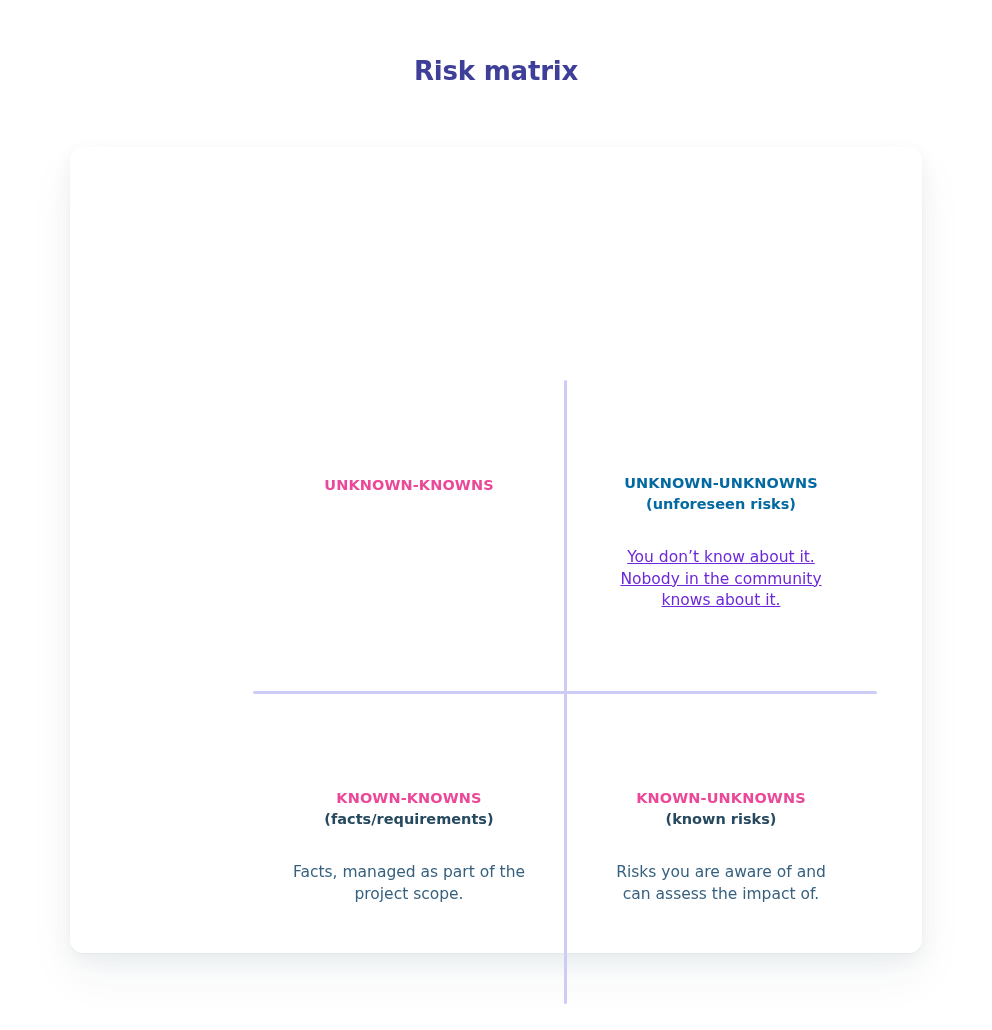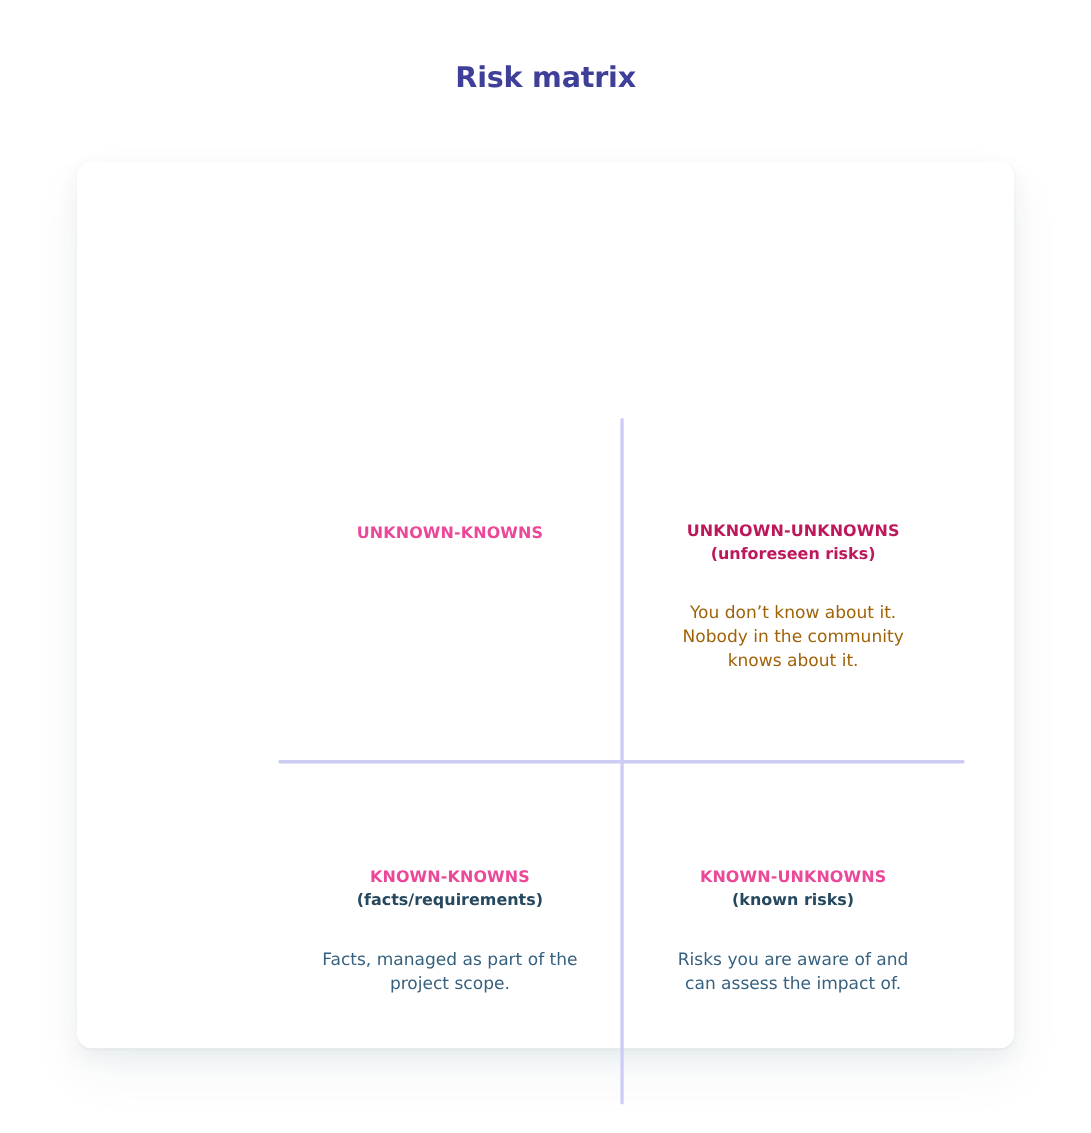--- a/index.html
+++ b/index.html
@@ -103,22 +103,22 @@
     margin-top: 32px;
     font-family: "DejaVu Sans", sans-serif;
     font-size: 15.5px;
     font-weight: normal;
     line-height: 21.5px;
     color: #35607f;
   }
 
   
   .risk .q-heading,
-  .risk .q-subheading { color: #be185d; }
-  .risk .q-body       { color: #a16207; }
+  .risk .q-subheading { color: #0369a1; }
+  .risk .q-body       { color: #6d28d9; text-decoration: underline; }
 
   .q-body-line { display: block; }
 </style>
 </head>
 <body>
 
 <div class="page">
 
   <div class="page-title">Risk matrix</div>
 

